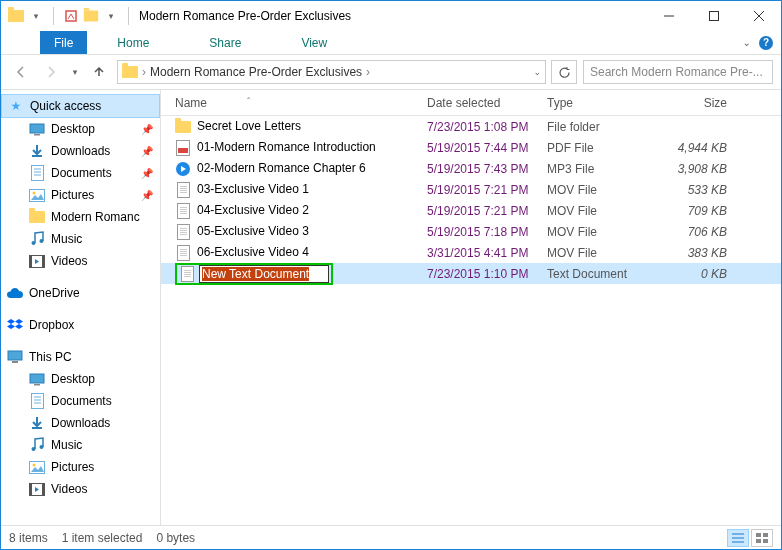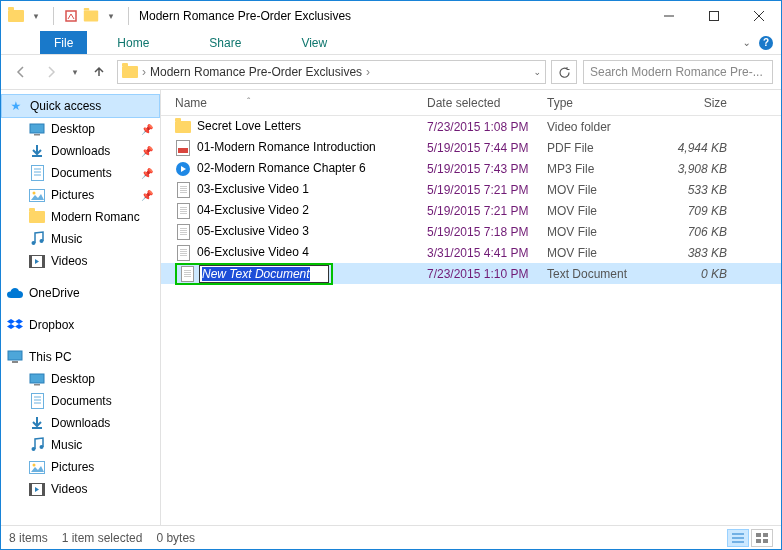--- a/index.html
+++ b/index.html
@@ -42,21 +42,21 @@
 .c-size { width: 72px; text-align: right; }
 .filelist { flex: 1; overflow: auto; }
 .row { height: 21px; display: flex; align-items: center; padding-left: 8px; }
 .row.sel { background: #cce8ff; }
 .row .nm { width: 252px; display: flex; gap: 6px; padding-left: 6px; }
 .row .dt { width: 120px; color: #701a75; padding: 0 6px; }
 .row .tp { width: 120px; color: #555; padding: 0 6px; }
 .row .sz { width: 72px; text-align: right; color: #555; padding: 0 6px; font-style: italic; }
 .rename-wrap { border: 2px solid #00c000; padding: 0 2px; display: flex; align-items: center; gap: 4px; }
 .rename-input { border: 1px solid #333; background: #fff; padding: 1px 2px; font-size: 12px; width: 130px; }
-.rename-input .seltext { background: #1d4ed8; color: #fff; font-style: italic; }
+.rename-input .seltext { background: #c2410c; color: #fff; }
 .doc-ico { width: 13px; height: 16px; background: #fff; border: 1px solid #999; position: relative; }
 .doc-ico::after { content: ''; position: absolute; top: 3px; left: 2px; right: 2px; height: 1px; background: #ccc; box-shadow: 0 2px 0 #ccc, 0 4px 0 #ccc, 0 6px 0 #ccc; }
 .statusbar { height: 24px; border-top: 1px solid #e1e1e1; display: flex; align-items: center; padding: 0 8px; gap: 14px; font-size: 12px; color: #555; }
 .statusbar .viewbtns { margin-left: auto; display: flex; gap: 2px; }
 .statusbar .viewbtn { width: 22px; height: 18px; border: 1px solid #ccc; display: flex; align-items: center; justify-content: center; }
 .statusbar .viewbtn.active { background: #cce8ff; border-color: #99d1ff; }
 </style>
 </head>
 <body>
 
@@ -336,21 +336,21 @@
     </div>
     <div class="filelist" id="filelist">
         <div class="row">
           <div class="nm">
             <span class="icon16">
               <div class="folder-ico"></div>
             </span>
             <span>Secret Love Letters</span>
           </div>
           <div class="dt">7/23/2015 1:08 PM</div>
-          <div class="tp">Video folder</div>
+          <div class="tp">File folder</div>
           <div class="sz"></div>
         </div>
         <div class="row">
           <div class="nm">
             <span class="icon16">
               <svg width="14" height="16">
                 <rect x="0.5" y="0.5" width="13" height="15" fill="#fff" stroke="#999"></rect>
                 <rect x="2" y="8" width="10" height="5" fill="#d9463e"></rect>
               </svg>
             </span>

